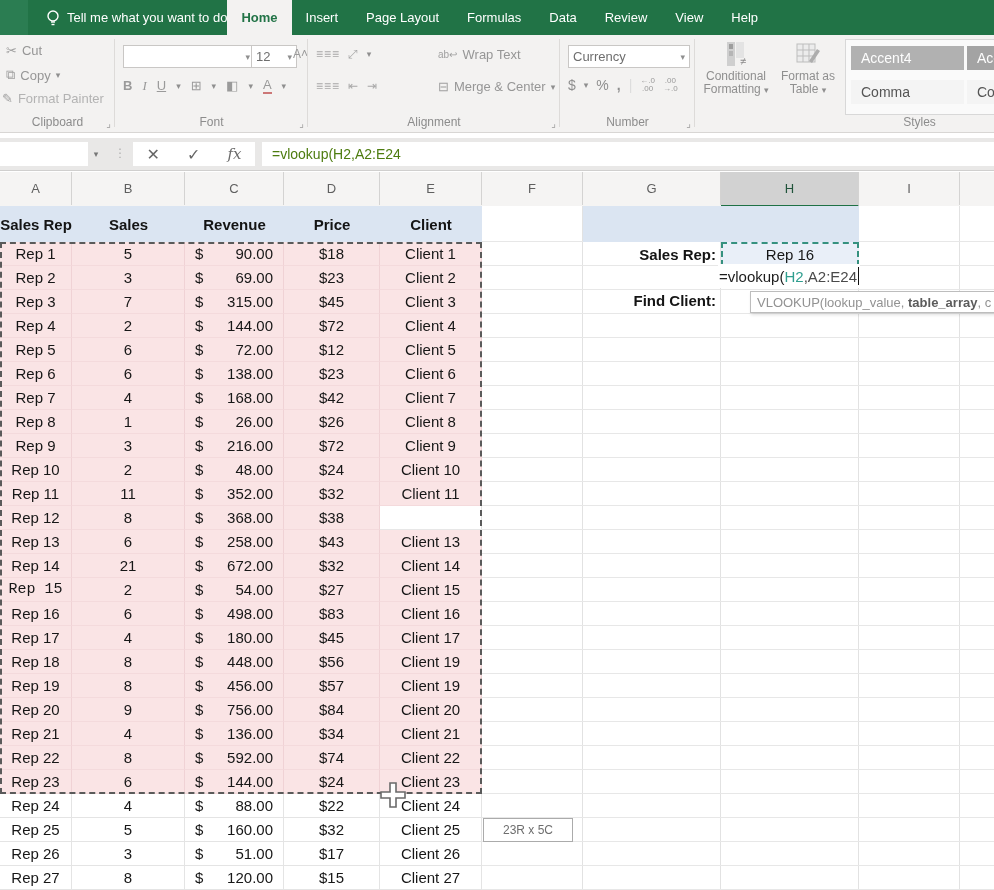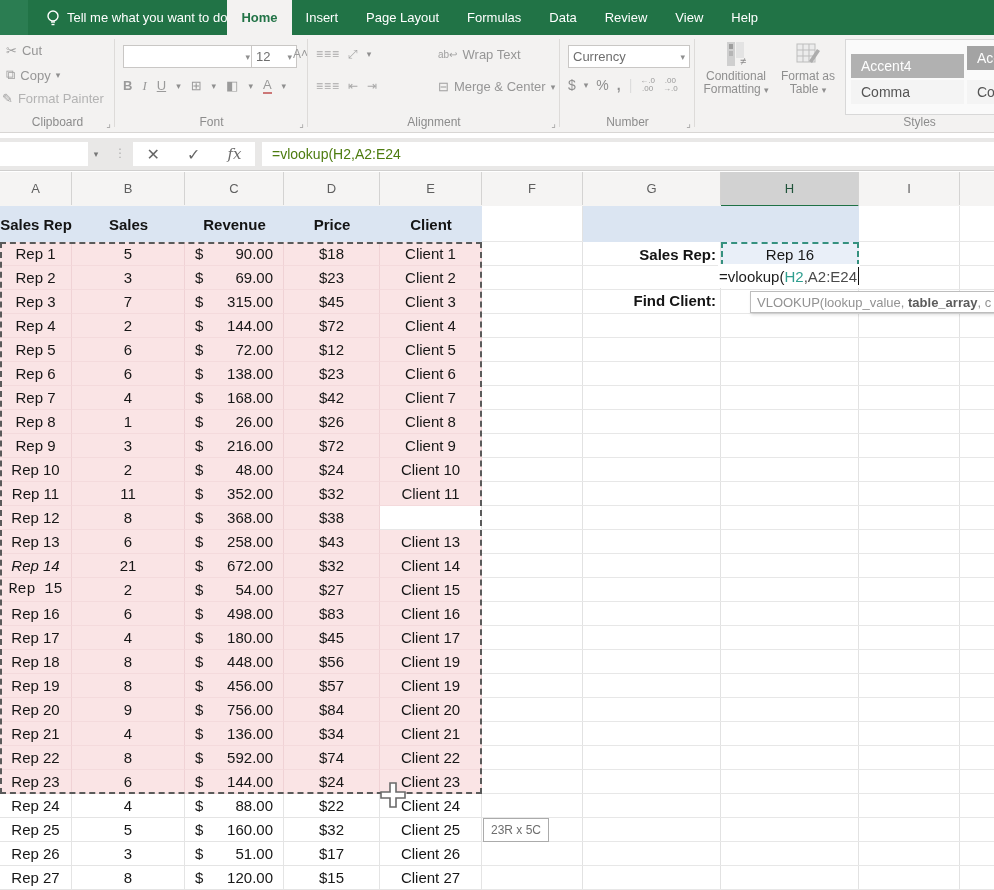--- a/index.html
+++ b/index.html
@@ -46,21 +46,21 @@
   .cell.pink{background:#fae4e5;border-right-color:#f0d2d5;border-bottom-color:#f4dadc;}
   .cell.rev{justify-content:space-between;padding:0 10px;}
   #ants{position:absolute;left:0;top:36px;width:482px;height:552px;box-sizing:border-box;border:2px dashed #5a5a5a;pointer-events:none;}
   .rlabel{position:absolute;height:24px;display:flex;align-items:center;justify-content:flex-end;font-weight:bold;font-size:15px;color:#141414;padding-right:5px;box-sizing:border-box;}
   #h2cell{position:absolute;left:721px;top:36px;width:138px;height:24px;box-sizing:border-box;background:#e9eff8;border:2px dashed #35917f;display:flex;align-items:center;justify-content:center;font-size:15px;color:#171717;}
   #formula-edit{position:absolute;top:58px;right:134px;height:24px;background:#fff;display:flex;align-items:center;font-size:15px;padding:0 1px;}
   #formula-edit .p1{color:#1c1c1c;} #formula-edit .p2{color:#2f9e8f;} #formula-edit .p3{color:#4a4a4a;}
   #caret{width:1px;height:18px;background:#111;margin-left:1px;}
   #hint{position:absolute;left:750px;top:85px;height:22px;width:260px;background:#fff;border:1px solid #bdbdbd;box-shadow:1px 2px 3px rgba(0,0,0,.12);display:flex;align-items:center;padding:0 6px;font-size:13px;color:#929292;white-space:nowrap;overflow:hidden;box-sizing:border-box;}
   #hint b{color:#5c5c5c;}
-  #seltip{position:absolute;left:483px;top:612px;height:22px;background:#fff;border:1px solid #ababab;display:flex;align-items:center;padding:0 7px;font-size:12px;color:#6e6e6e;}
+  #seltip{position:absolute;left:483px;top:612px;height:22px;background:#fff;border:1px solid #ababab;display:flex;align-items:center;padding:0 19px;font-size:12px;color:#6e6e6e;}
   #cursor{position:absolute;left:378px;top:574px;}
   .svgicon{display:inline-block;}
 </style>
 </head>
 <body>
 
 <div id="app">
 
   <div id="tabbar">
     <div id="file-stub"></div>
@@ -209,21 +209,21 @@
           <path d="M14 20 L22 8 L25 10 L17 22 Z" fill="#adadad"></path>
         </svg>
         <div style="font-size:12px;line-height:13px;color:#8f8f8f;">
           <span>Format as</span><br>
           <span>Table</span>
           <span class="dd">▾</span>
         </div>
       </div>
 
       <div style="position:absolute;left:150px;top:4px;width:149px;height:74px;background:#fafafa;border:1px solid #d8d8d8;border-right:none;">
-        <div class="chip" style="position:absolute;left:5px;top:6px;width:93px;background:#b1b1b1;color:#fdfdfd;margin-top:8px;">
+        <div class="chip" style="position:absolute;left:5px;top:6px;width:93px;background:#b1b1b1;color:#fdfdfd;">
           <span>Accent4</span>
         </div>
         <div class="chip" style="position:absolute;left:121px;top:6px;width:40px;background:#a3a3a3;color:#fdfdfd;overflow:hidden;">
           <span>Acc</span>
         </div>
         <div class="chip" style="position:absolute;left:5px;top:40px;width:93px;background:#f4f4f4;color:#555;">
           <span>Comma</span>
         </div>
         <div class="chip" style="position:absolute;left:121px;top:40px;width:40px;background:#f4f4f4;color:#555;overflow:hidden;">
           <span>Co</span>
@@ -406,21 +406,21 @@
         <div class="cell pink" style="left: 284px; top: 300px; width: 96px;">$38</div>
         <div class="cell pink" style="left: 380px; top: 300px; width: 102px; margin-top: 29px;">Client 12</div>
         <div class="cell pink" style="left: 0px; top: 324px; width: 72px;">Rep 13</div>
         <div class="cell pink" style="left: 72px; top: 324px; width: 113px;">6</div>
         <div class="cell pink rev" style="left: 185px; top: 324px; width: 99px;">
           <span>$</span>
           <span>258.00</span>
         </div>
         <div class="cell pink" style="left: 284px; top: 324px; width: 96px;">$43</div>
         <div class="cell pink" style="left: 380px; top: 324px; width: 102px;">Client 13</div>
-        <div class="cell pink" style="left: 0px; top: 348px; width: 72px; font-style: italic;">Rep 14</div>
+        <div class="cell pink" style="left: 0px; top: 348px; width: 72px;">Rep 14</div>
         <div class="cell pink" style="left: 72px; top: 348px; width: 113px;">21</div>
         <div class="cell pink rev" style="left: 185px; top: 348px; width: 99px;">
           <span>$</span>
           <span>672.00</span>
         </div>
         <div class="cell pink" style="left: 284px; top: 348px; width: 96px;">$32</div>
         <div class="cell pink" style="left: 380px; top: 348px; width: 102px;">Client 14</div>
         <div class="cell pink" style="left: 0px; top: 372px; width: 72px; font-family: Liberation Mono, monospace;">Rep 15</div>
         <div class="cell pink" style="left: 72px; top: 372px; width: 113px;">2</div>
         <div class="cell pink rev" style="left: 185px; top: 372px; width: 99px;">

